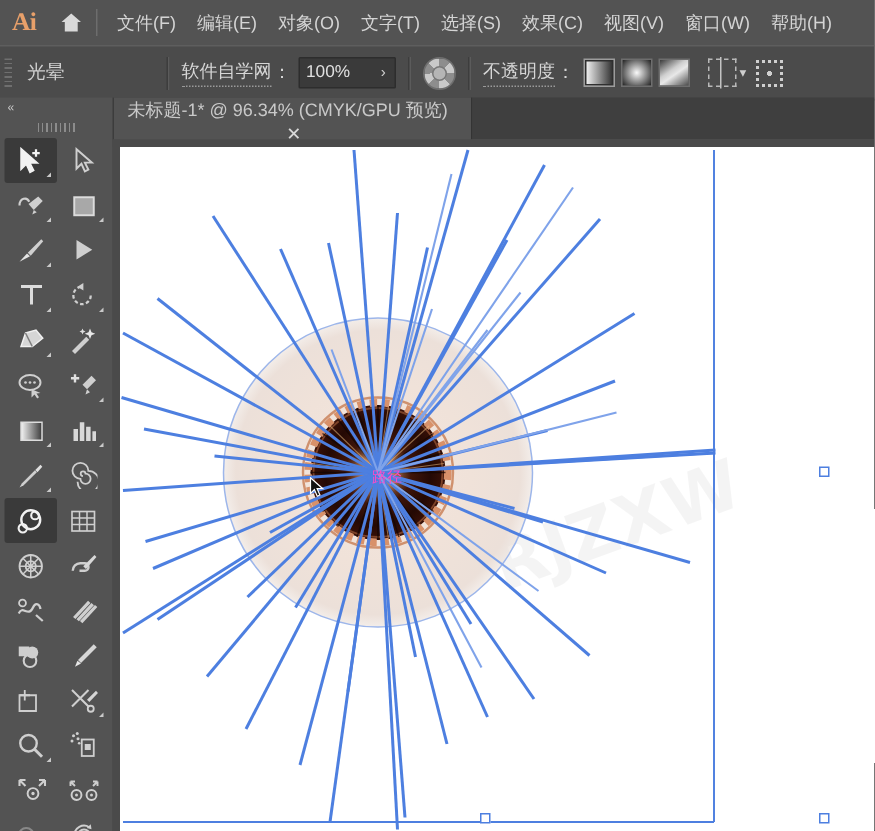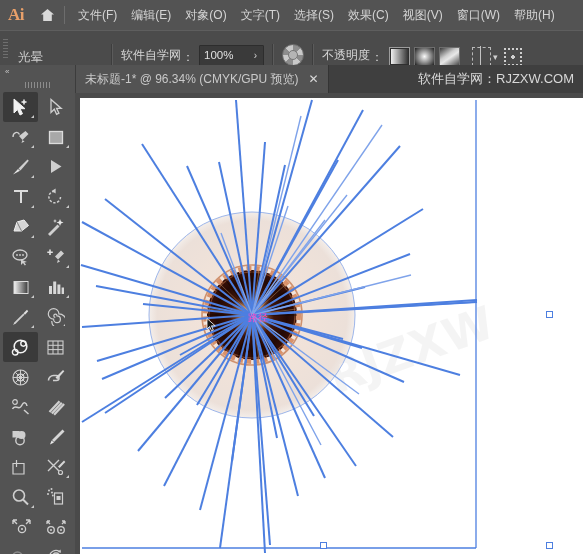--- a/index.html
+++ b/index.html
@@ -43,21 +43,21 @@
     line-height: 1;
   }
 
   
   #optionsbar {
     position: absolute; left: 0; top: 30px;
     width: 583px; height: 35px;
     background: #4b4b4b;
     border-top: 1px solid #5e5e5e;
     border-bottom: 1px solid #3b3b3b;
-    display: flex; align-items: flex-end;
+    display: flex; align-items: center;
   }
   #opt-grip {
     width: 11px; height: 35px;
     display: flex; align-items: center; justify-content: center;
   }
   #opt-grip span {
     display: block; width: 5px; height: 20px;
     background: repeating-linear-gradient(to bottom,#6f6f6f 0px,#6f6f6f 1px,#4b4b4b 1px,#4b4b4b 3px);
   }
   #tool-name {
@@ -145,20 +145,21 @@
     background: #3f3f3f;
     display: flex; align-items: stretch;
   }
   #doc-tab {
     display: flex; align-items: center;
     height: 28px; padding: 0 7px 0 10px;
     background: #535353;
     color: #c9c9c9; font-size: 12px;
     white-space: nowrap;
     border-right: 1px solid #343434;
+    flex-direction: column;
   }
   #doc-tab-title { margin-right: 8px; }
   #doc-tab-close { color:#d9d9d9; font-size:12px; font-weight:bold; padding:0 2px; }
   #site-watermark {
     flex: 1;
     display: flex; align-items: center; justify-content: flex-end;
     color: #d8d8d8; font-size: 13px;
     padding-right: 9px; white-space: nowrap;
   }
 
@@ -304,21 +305,20 @@
     </div>
 
     <div id="doc-setup-btn"></div>
   </div>
 
   <div id="tabbar">
     <div id="doc-tab">
       <span id="doc-tab-title">未标题-1* @ 96.34% (CMYK/GPU 预览)</span>
       <span id="doc-tab-close">✕</span>
     </div>
-    <div id="site-watermark">软件自学网：RJZXW.COM</div>
   </div>
 
   <div id="toolbar">
     <div id="tb-collapse">«</div>
     <div id="tb-grip">
         <span></span>
       </div>
 
     <div id="tools-grid">
 

